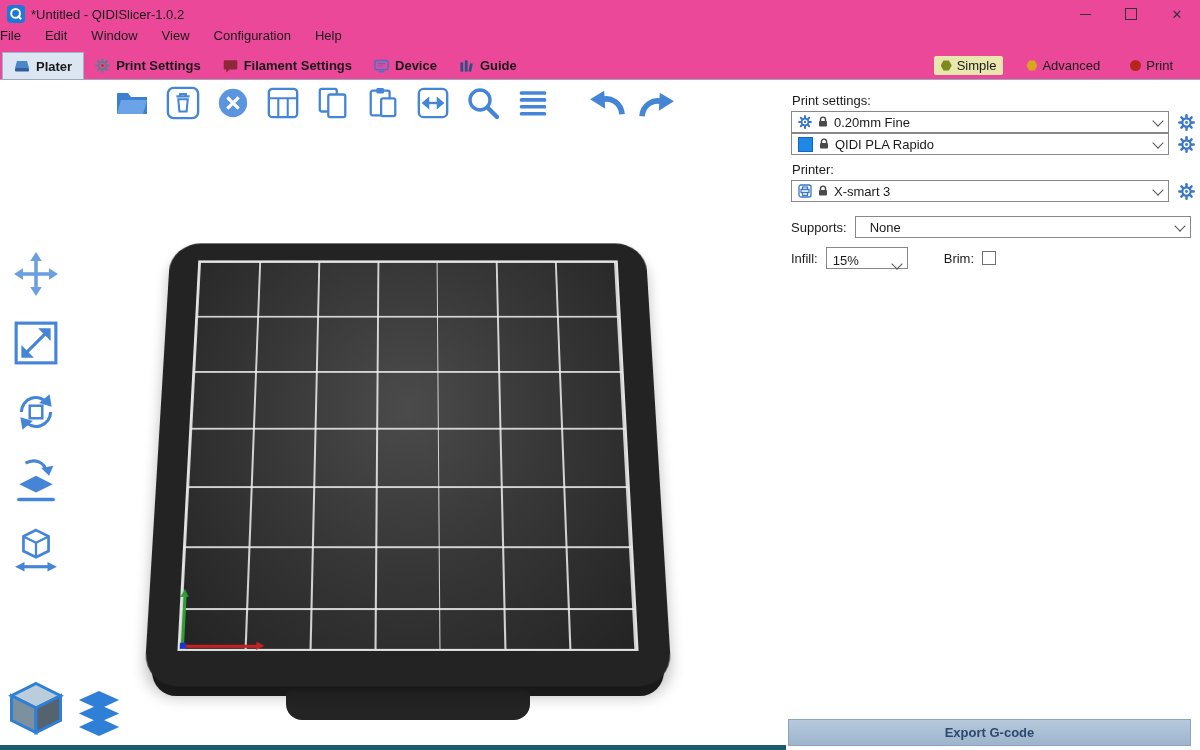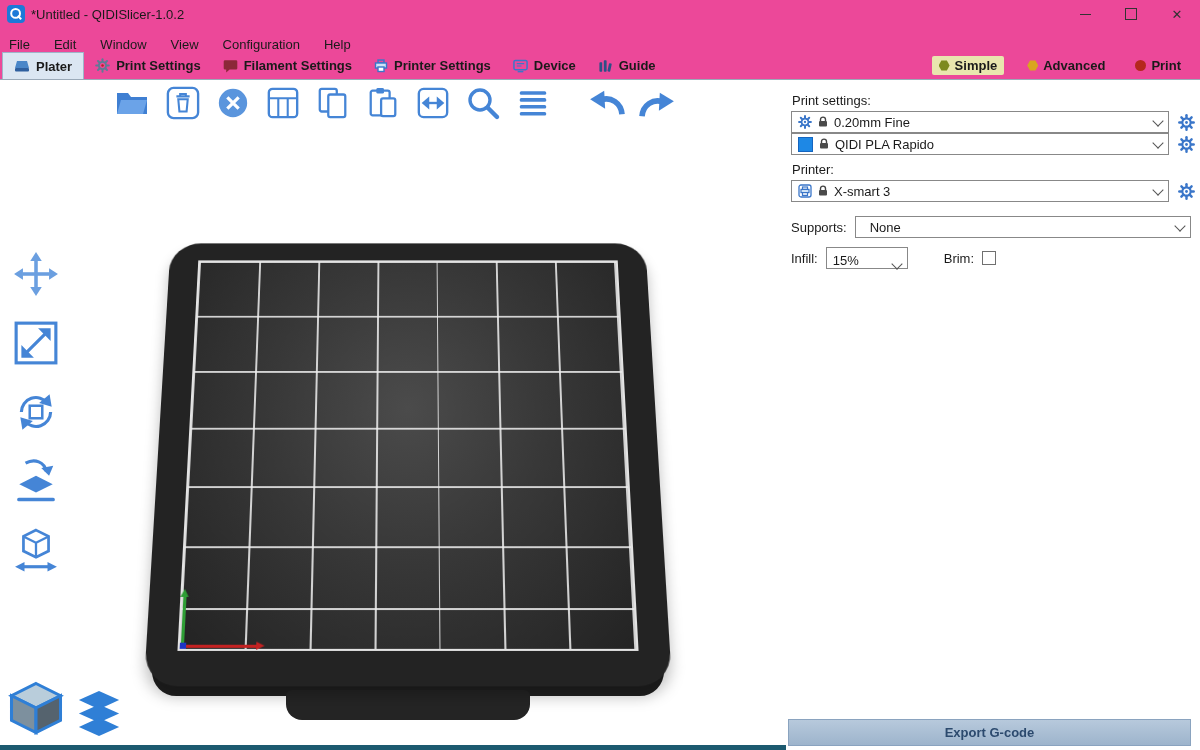--- a/index.html
+++ b/index.html
@@ -10,29 +10,29 @@
   .titlebar{height:28px;display:flex;align-items:center;padding-left:7px;}
   .app-logo{width:18px;height:18px;margin-right:6px;display:flex;}
   .title-text{font-size:13px;}
   .win-controls{margin-left:auto;display:flex;height:28px;}
   .win-btn{width:46px;height:28px;display:flex;align-items:center;justify-content:center;color:#333;}
   .glyph-min{width:11px;height:1px;background:#333;}
   .glyph-max{width:10px;height:10px;border:1px solid #333;}
   .glyph-close{font-size:13px;line-height:1;}
 
   
-  .menubar{height:24px;display:flex;align-items:flex-end;gap:24px;padding-left:9px;font-size:13px;}
+  .menubar{height:24px;display:flex;align-items:flex-start;gap:24px;font-size:13px;}
   .menu-item{cursor:default;}
 
   
   .tabbar{height:27px;display:flex;align-items:stretch;border-bottom:1px solid #9aa9b8;padding-left:2px;font-size:13px;}
   .tab{display:flex;align-items:center;gap:6px;padding:12px 11px;font-weight:bold;}
   .tab.active{background:#dbe6f2;border:1px solid #9fb4c9;border-bottom:none;}
   .tab-icon{display:flex;align-items:center;}
-  .modes{margin-left:auto;display:flex;align-items:center;gap:16px;padding-right:12px;font-weight:bold;}
+  .modes{margin-left:auto;display:flex;align-items:center;gap:16px;padding-right:20px;font-weight:normal;}
   .mode{display:flex;align-items:center;gap:5px;padding:2px 7px;}
   .mode.active{background:#e9e6ae;border-radius:2px;}
   .dot-hex{width:11px;height:11px;clip-path:polygon(25% 5%,75% 5%,100% 50%,75% 95%,25% 95%,0 50%);}
   .dot-round{width:11px;height:11px;border-radius:50%;}
   .dot-simple{background:#7d8a1e;}
   .dot-advanced{background:#d9a51f;}
   .dot-expert{background:#b5271d;}
 
   
   .main{display:flex;height:670px;}
@@ -158,30 +158,20 @@
     <div class="tab">
       <span class="tab-icon">
         <svg viewBox="0 0 15 14" width="15" height="14">
             <path d="M2 1.2h11a1.3 1.3 0 0 1 1.3 1.3v6.8a1.3 1.3 0 0 1-1.3 1.3H6.6L3.2 13.6v-3H2A1.3 1.3 0 0 1 .7 9.3V2.5A1.3 1.3 0 0 1 2 1.2z" fill="#8c2838"></path>
           </svg>
       </span>
       <span>Filament Settings</span>
     </div>
     <div class="tab">
       <span class="tab-icon">
-        <svg viewBox="0 0 14 14" width="14" height="14">
-            <rect x="4" y="1" width="6" height="3" fill="none" stroke="#3a76c9" stroke-width="1.4"></rect>
-            <rect x="1.5" y="4" width="11" height="5" fill="#cfe3f7" stroke="#3a76c9" stroke-width="1.4"></rect>
-            <rect x="4" y="8" width="6" height="4.5" fill="#fff" stroke="#3a76c9" stroke-width="1.4"></rect>
-          </svg>
-      </span>
-      <span>Printer Settings</span>
-    </div>
-    <div class="tab">
-      <span class="tab-icon">
         <svg viewBox="0 0 16 14" width="15" height="14">
             <rect x="1" y="1" width="14" height="10" rx="1.5" fill="none" stroke="#3a76c9" stroke-width="1.6"></rect>
             <path d="M4 4.5h8M4 7h5" stroke="#3a76c9" stroke-width="1.3"></path>
             <path d="M5 13h6" stroke="#3a76c9" stroke-width="1.6"></path>
           </svg>
       </span>
       <span>Device</span>
     </div>
     <div class="tab">
       <span class="tab-icon">

